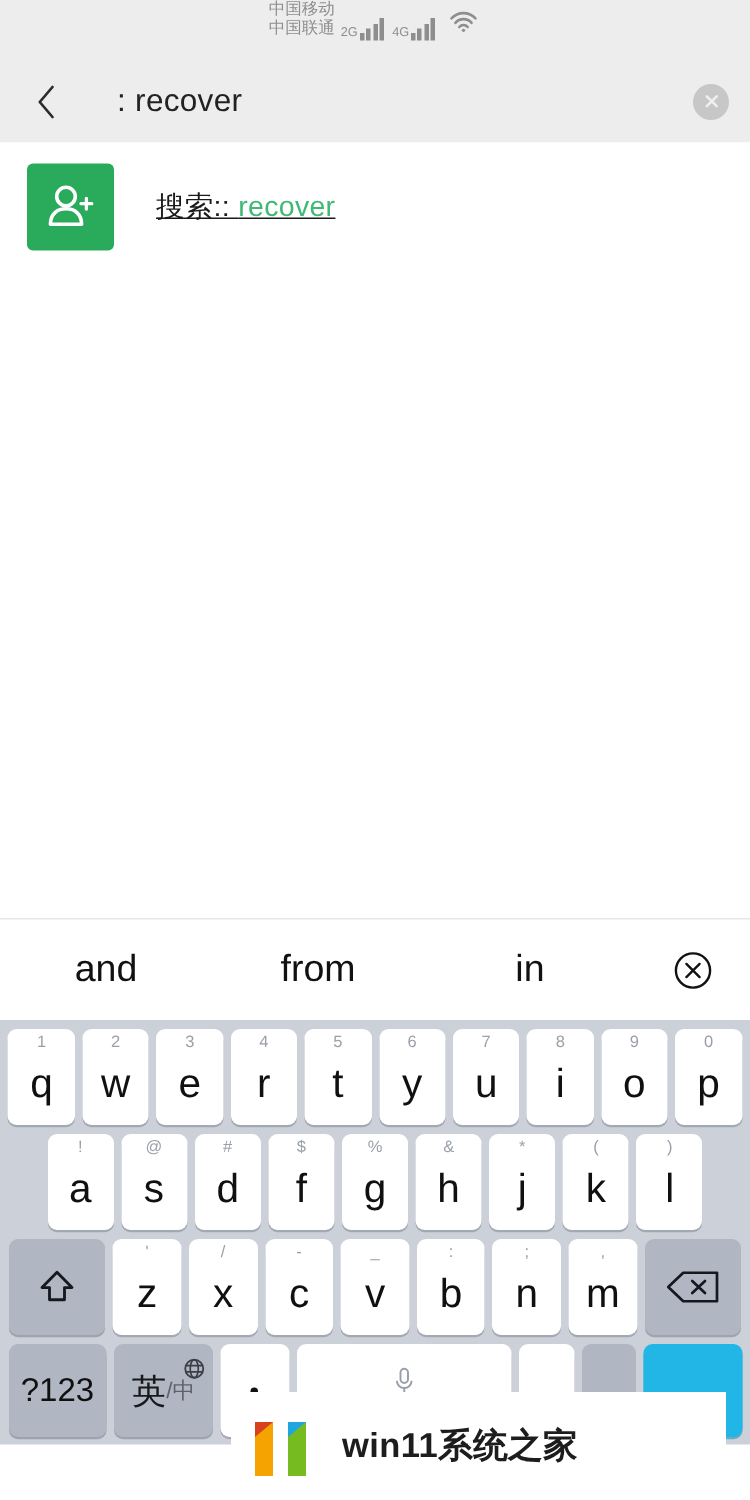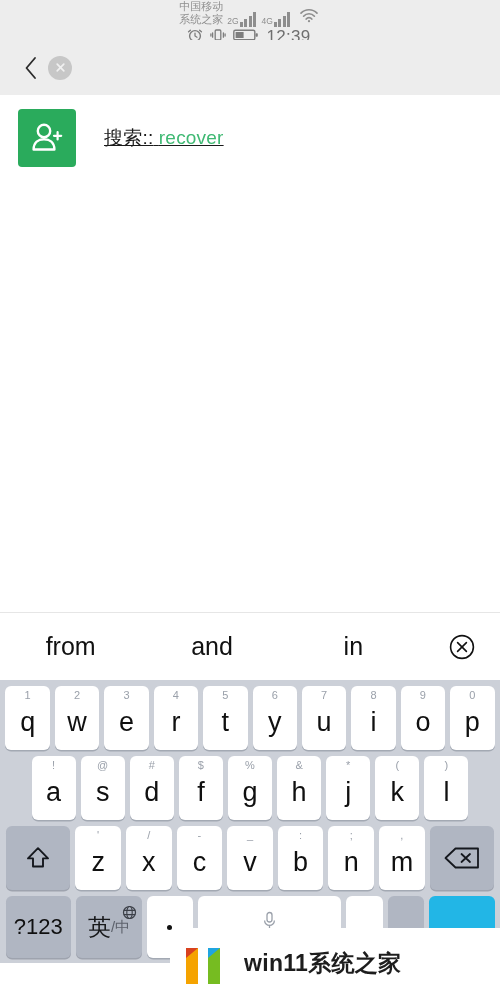--- a/index.html
+++ b/index.html
@@ -90,37 +90,37 @@
   .k-enter{ flex:1.12 !important; background:#22b6e6; box-shadow:0 1.5px 0 rgba(26,150,190,.6); }
   .lang-main{ font-size:23px; color:#17181a; }
   .lang-sub{ font-size:15px; color:#5d626c; }
   .globe{ position:absolute; top:4px; right:5px; }
   .dot{ width:5px; height:5px; background:#111; border-radius:50%; }
   .spacer-glyph{ display:flex; flex-direction:column; align-items:center; gap:7px; }
   .space-line{ width:74px; height:5px; border:2.5px solid #1b1b1b; border-top:none; }
 
   
   .watermark{
-    position:absolute; left:170px; bottom:0; width:330px; height:72px;
+    position:absolute; left:154px; bottom:0; width:330px; height:72px;
     background:#ffffff; border-top-left-radius:10px;
     display:flex; align-items:center; padding-left:14px; gap:10px;
   }
   .wm-logo{ display:flex; align-items:flex-end; gap:3px; }
   .wm-text{ display:flex; flex-direction:column; line-height:1.12; }
   .wm-title{ font-size:23px; font-weight:bold; color:#1d1d1d; letter-spacing:.3px; }
   .wm-url{ font-size:17px; color:#9a9a9a; letter-spacing:.2px; }
 </style>
 </head>
 <body>
 
 <div class="statusbar">
   <div class="sb-left">
     <div class="carriers">
       <span>中国移动</span>
-      <span>系统之家</span>
+      <span>中国联通</span>
     </div>
     <div class="sig-grp">
       <span class="gen">2G</span>
       <span class="bars">
           <i></i>
           <i></i>
           <i></i>
           <i></i>
         </span>
     </div>
@@ -135,51 +135,29 @@
     </div>
     <span class="wifi">
       <svg width="20" height="15" viewBox="0 0 20 15">
         <path d="M2 5.2 A11 11 0 0 1 18 5.2" fill="none" stroke="#8e8e8e" stroke-width="1.7" stroke-linecap="round"></path>
         <path d="M4.6 8.2 A7.2 7.2 0 0 1 15.4 8.2" fill="none" stroke="#8e8e8e" stroke-width="1.7" stroke-linecap="round"></path>
         <path d="M7.2 11 A3.6 3.6 0 0 1 12.8 11" fill="none" stroke="#8e8e8e" stroke-width="1.7" stroke-linecap="round"></path>
         <circle cx="10" cy="13.2" r="1.1" fill="#8e8e8e"></circle>
       </svg>
     </span>
   </div>
-  <div class="sb-right">
-    <span>
-      <svg width="16" height="16" viewBox="0 0 16 16">
-        <circle cx="8" cy="9" r="5.4" fill="none" stroke="#7d7d7d" stroke-width="1.4"></circle>
-        <path d="M8 6.2 L8 9 L10 10.2" fill="none" stroke="#7d7d7d" stroke-width="1.3" stroke-linecap="round"></path>
-        <path d="M3.4 3.2 L1.6 4.8 M12.6 3.2 L14.4 4.8" stroke="#7d7d7d" stroke-width="1.4" stroke-linecap="round"></path>
-      </svg>
-    </span>
-    <span>
-      <svg width="16" height="16" viewBox="0 0 16 16">
-        <rect x="5.2" y="3" width="5.6" height="10" rx="1" fill="none" stroke="#7d7d7d" stroke-width="1.3"></rect>
-        <path d="M2.6 5.8 L2.6 10.2 M0.9 7 L0.9 9 M13.4 5.8 L13.4 10.2 M15.1 7 L15.1 9" stroke="#7d7d7d" stroke-width="1.3" stroke-linecap="round"></path>
-      </svg>
-    </span>
-    <span>
-      <svg width="26" height="14" viewBox="0 0 26 14">
-        <rect x="0.8" y="2.2" width="21" height="9.6" rx="1.6" fill="none" stroke="#7d7d7d" stroke-width="1.4"></rect>
-        <rect x="2.6" y="4" width="8" height="6" fill="#7d7d7d"></rect>
-        <rect x="22.6" y="5.2" width="2.2" height="3.6" rx="0.8" fill="#7d7d7d"></rect>
-      </svg>
-    </span>
-    <span class="clock">12:39</span>
-  </div>
 </div>
 
 <div class="searchbar">
   <div class="back">
     <svg width="14" height="24" viewBox="0 0 14 24">
       <path d="M11 2 L2.5 12 L11 22" fill="none" stroke="#2b2b2b" stroke-width="1.8" stroke-linecap="round" stroke-linejoin="round"></path>
     </svg>
   </div>
+  <div class="query">: recover</div>
   <div class="clear-btn">
     <svg width="13" height="13" viewBox="0 0 13 13">
       <path d="M3.2 3.2 L9.8 9.8 M9.8 3.2 L3.2 9.8" stroke="#f0f0f0" stroke-width="1.7" stroke-linecap="round"></path>
     </svg>
   </div>
 </div>
 
 <div class="content">
   <div class="result-row">
     <div class="avatar">
@@ -190,22 +168,22 @@
       </svg>
     </div>
     <div class="result-text">
       <span>搜索::</span>
       <span class="hl">recover</span>
     </div>
   </div>
 </div>
 
 <div class="suggest">
+  <div class="sug">and</div>
   <div class="sug">from</div>
-  <div class="sug">and</div>
   <div class="sug">in</div>
   <div class="sug-close">
     <svg width="30" height="30" viewBox="0 0 30 30">
       <circle cx="15" cy="15" r="11.4" fill="none" stroke="#111" stroke-width="1.6"></circle>
       <path d="M10.6 10.6 L19.4 19.4 M19.4 10.6 L10.6 19.4" stroke="#111" stroke-width="1.6" stroke-linecap="round"></path>
     </svg>
   </div>
 </div>
 
 <div class="keyboard">

